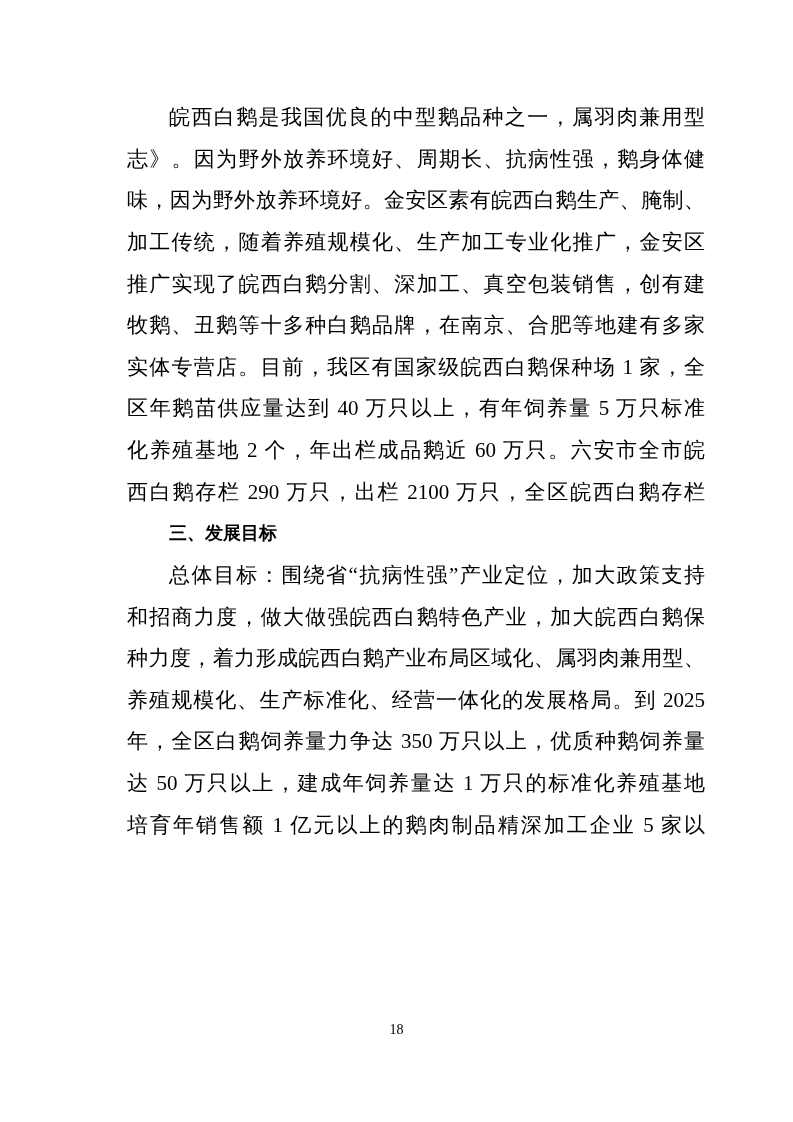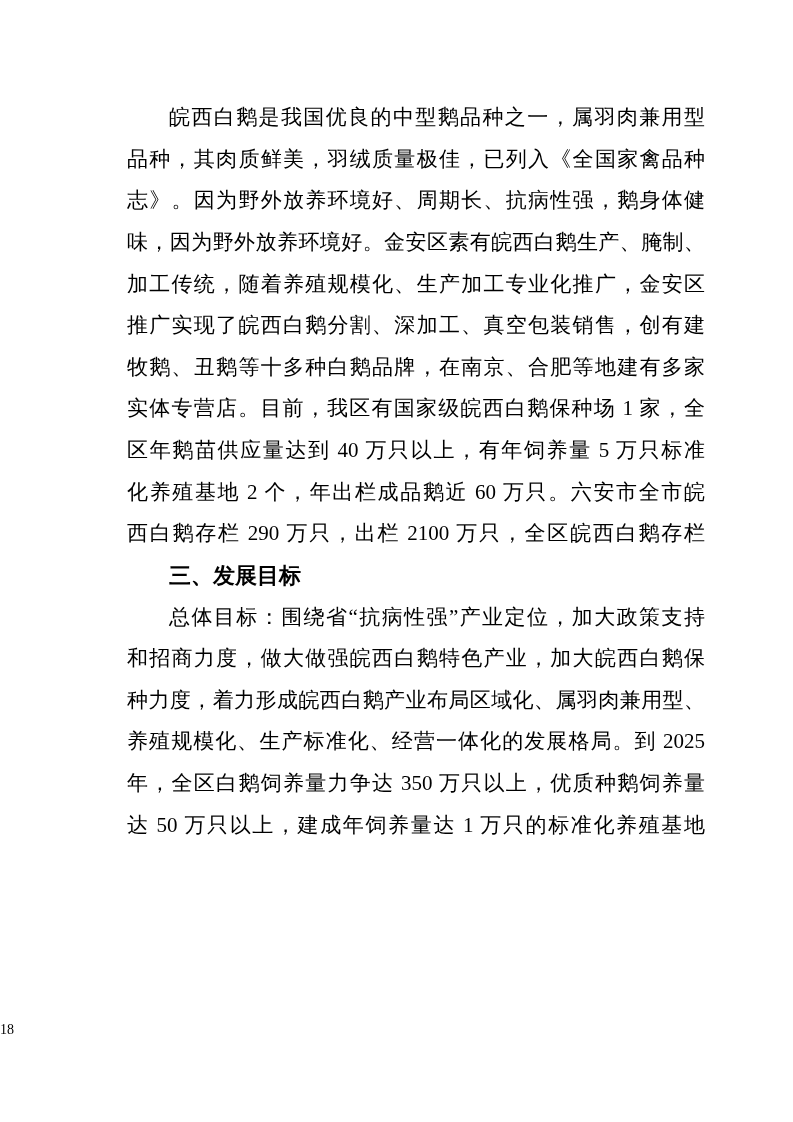--- a/index.html
+++ b/index.html
@@ -34,63 +34,64 @@
   }
   .line.indent {
     text-indent: 42px;
   }
   .line.end {
     text-align: left;
     text-align-last: left;
   }
   .line.heading {
     font-weight: bold;
-    font-size: 22px;
+    font-size: 18px;
     text-align: left;
     text-align-last: left;
     text-indent: 42px;
   }
   .bold-lead {
     font-weight: normal;
   }
   .page-number {
     position: absolute;
     top: 1022px;
     left: 0;
     width: 100%;
+    text-align: center;
     font-size: 14px;
     line-height: 16px;
     color: #000000;
   }
 </style>
 </head>
 <body>
 
 <div class="page">
   <div class="content">
 
     <div class="line indent">皖西白鹅是我国优良的中型鹅品种之一，属羽肉兼用型</div>
-    <div class="line">品种，其肉质鲜美，羽绒质量极佳，已列入《全国家禽品种</div>
     <div class="line">志》。因为野外放养环境好、周期长、抗病性强，鹅身体健</div>
     <div class="line">味，因为野外放养环境好。金安区素有皖西白鹅生产、腌制、</div>
     <div class="line">加工传统，随着养殖规模化、生产加工专业化推广，金安区</div>
     <div class="line">推广实现了皖西白鹅分割、深加工、真空包装销售，创有建</div>
     <div class="line">牧鹅、丑鹅等十多种白鹅品牌，在南京、合肥等地建有多家</div>
     <div class="line">实体专营店。目前，我区有国家级皖西白鹅保种场 1 家，全</div>
     <div class="line">区年鹅苗供应量达到 40 万只以上，有年饲养量 5 万只标准</div>
     <div class="line">化养殖基地 2 个，年出栏成品鹅近 60 万只。六安市全市皖</div>
     <div class="line">西白鹅存栏 290 万只，出栏 2100 万只，全区皖西白鹅存栏</div>
 
     <div class="line heading">三、发展目标</div>
 
     <div class="line indent">
       <span class="bold-lead">总体目标：</span><span>围绕省“抗病性强”产业定位，加大政策支持</span>
     </div>
     <div class="line">和招商力度，做大做强皖西白鹅特色产业，加大皖西白鹅保</div>
     <div class="line">种力度，着力形成皖西白鹅产业布局区域化、属羽肉兼用型、</div>
     <div class="line">养殖规模化、生产标准化、经营一体化的发展格局。到 2025</div>
     <div class="line">年，全区白鹅饲养量力争达 350 万只以上，优质种鹅饲养量</div>
     <div class="line">达 50 万只以上，建成年饲养量达 1 万只的标准化养殖基地</div>
+    <div class="line">培育年销售额 1 亿元以上的鹅肉制品精深加工企业 5 家以</div>
 
   </div>
 
   <div class="page-number">18</div>
 </div>
 
 </body></html>

